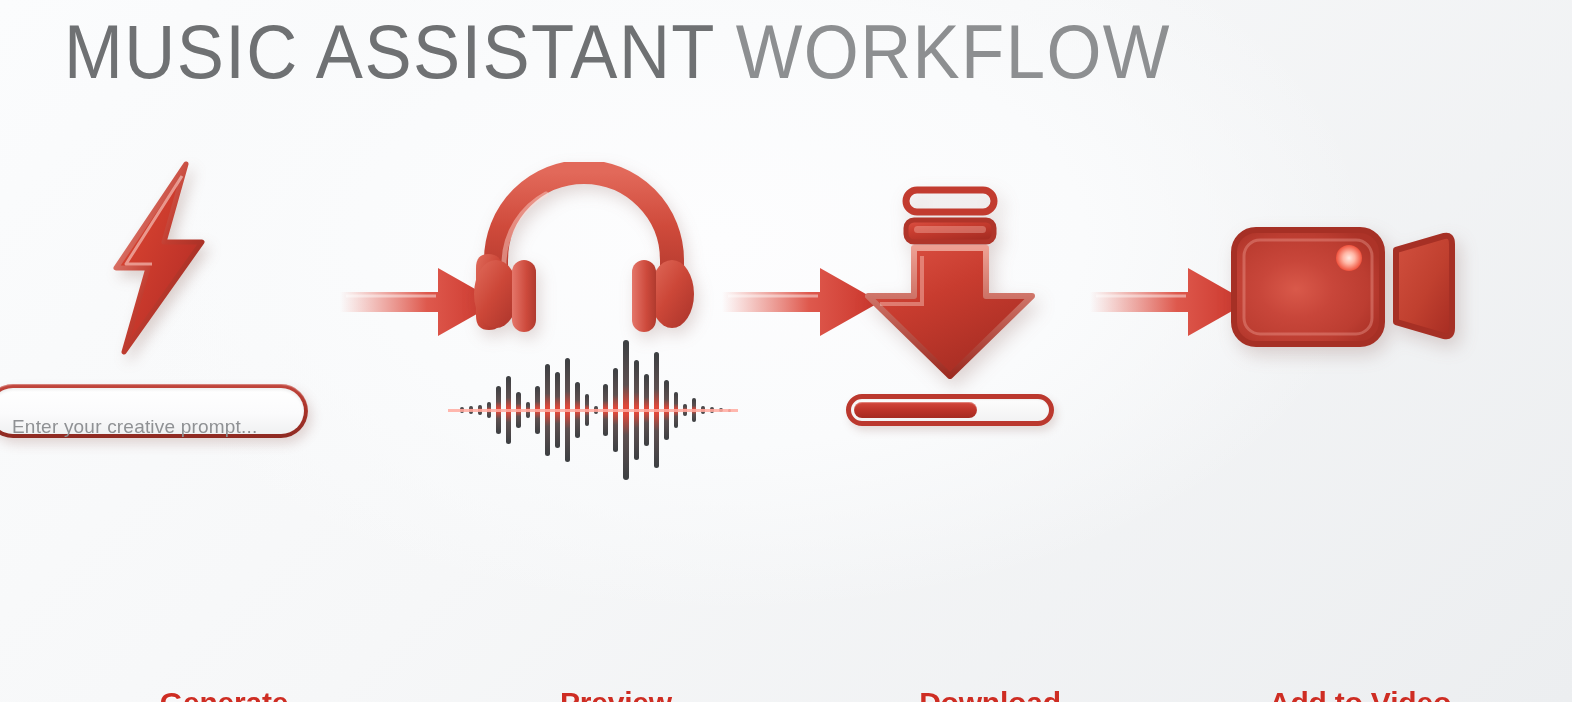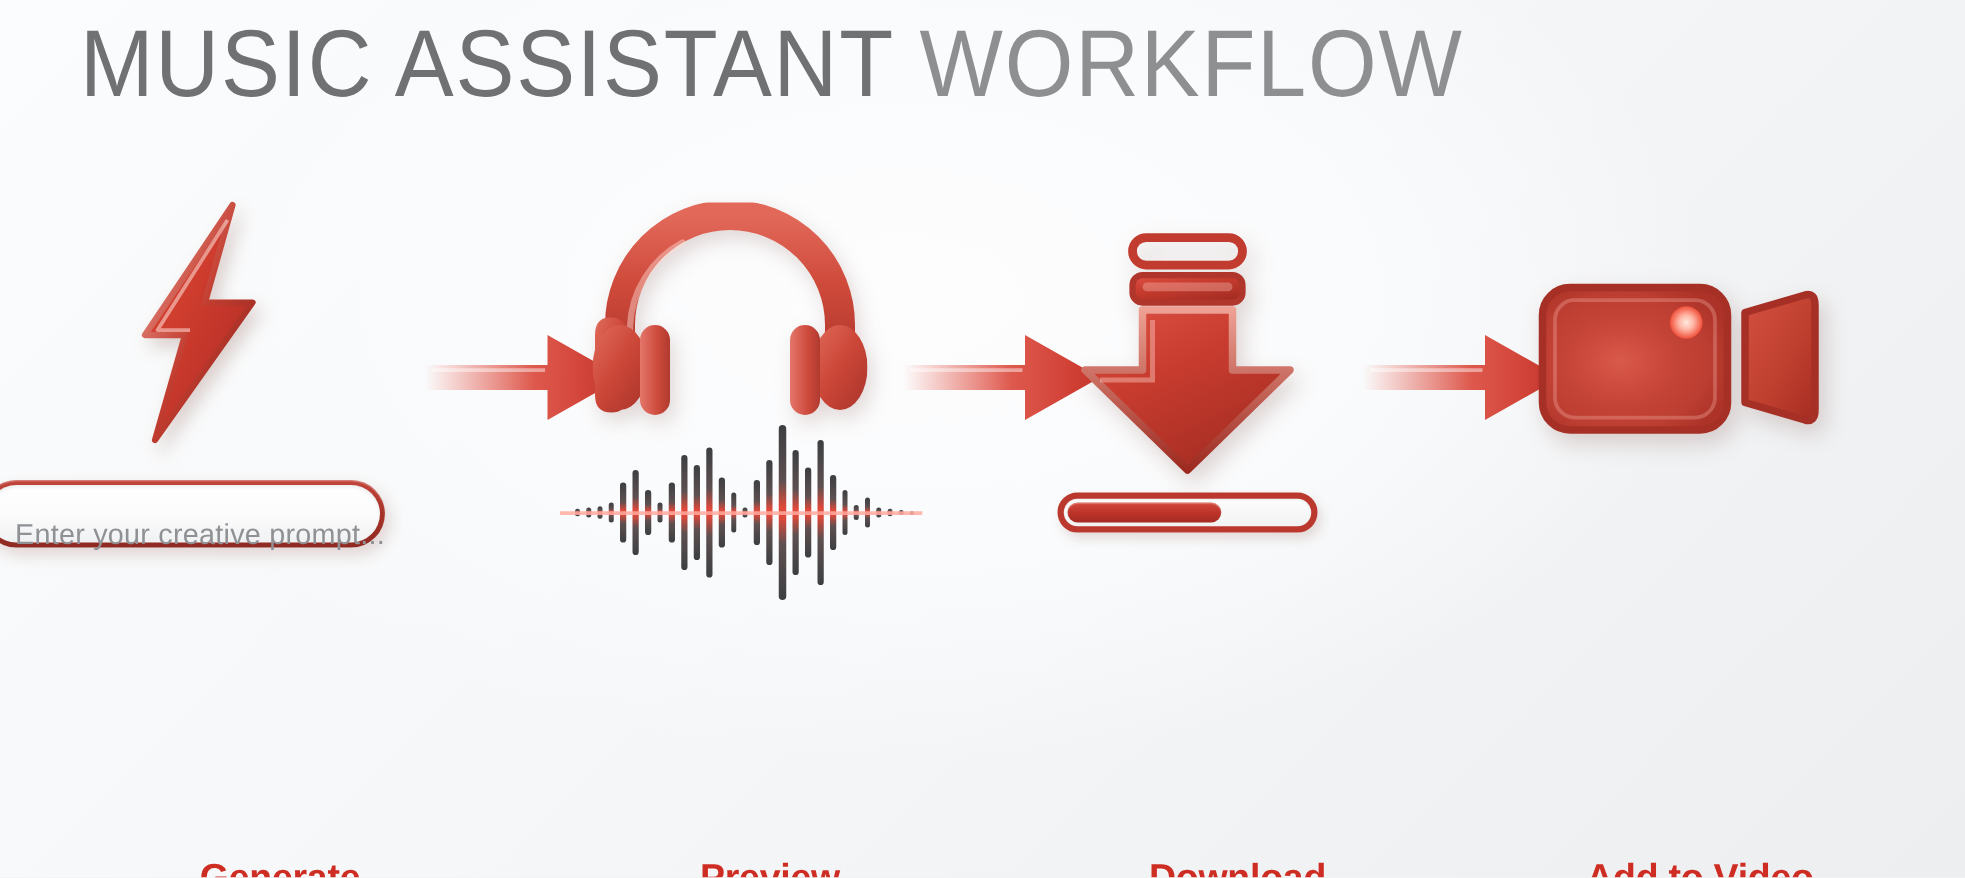--- a/index.html
+++ b/index.html
@@ -93,21 +93,21 @@
     height: 100%;
     border-radius: 23px;
     background: linear-gradient(180deg, #ffffff 0%, #fbfbfc 55%, #f0f1f2 100%);
     box-shadow: inset 0 2px 3px rgba(0,0,0,0.07);
     display: flex;
     align-items: center;
     box-sizing: border-box;
     padding-left: 22px;
   }
   .prompt-text {
-    font-size: 23px;
+    font-size: 19px;
     color: #8f9194;
     letter-spacing: 0.2px;
     white-space: nowrap;
     margin-top: 32px;
   }
 
   
   .headphones {
     position: absolute;
     left: 8px;

